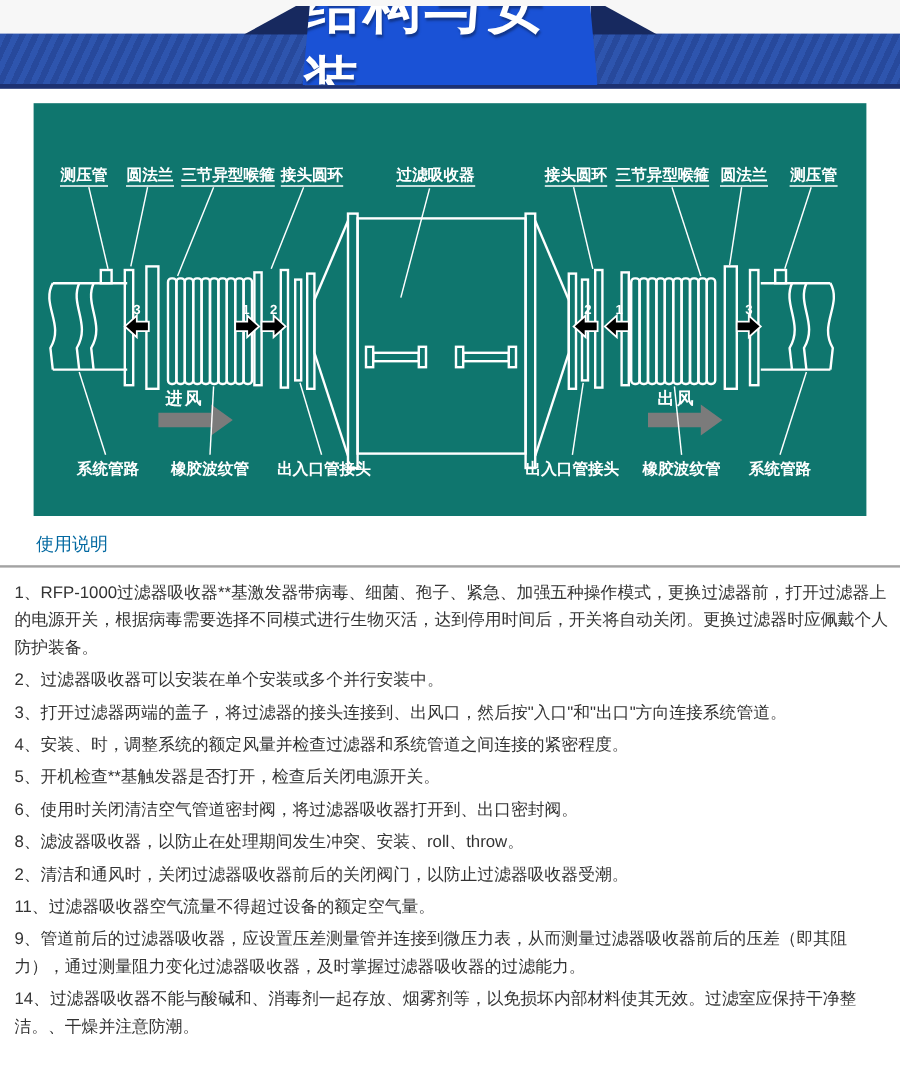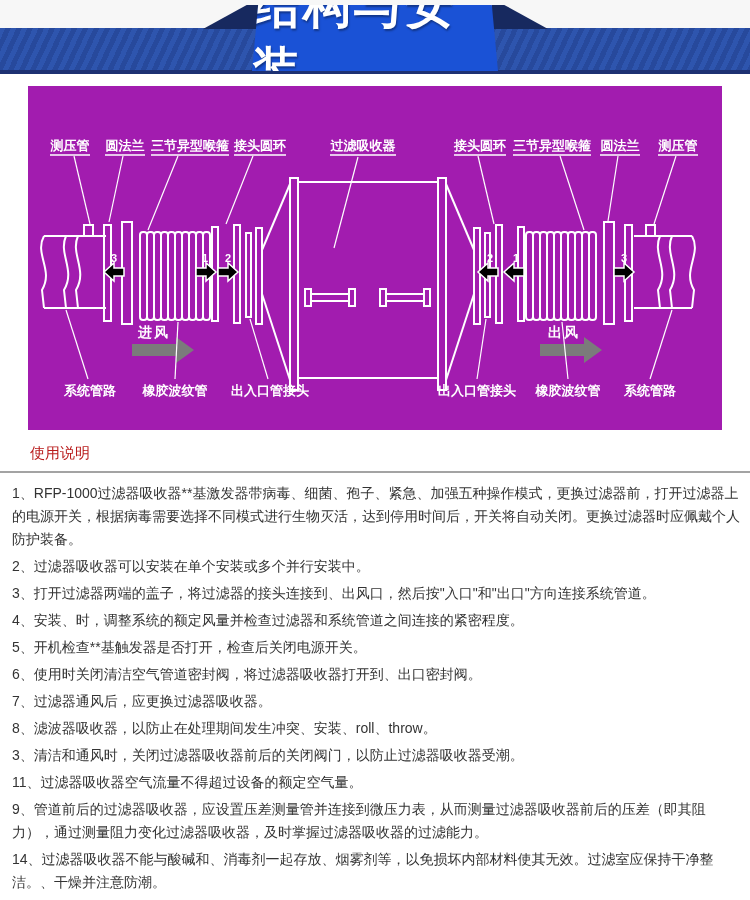--- a/index.html
+++ b/index.html
@@ -13,33 +13,33 @@
   .wedge{position:absolute;top:5px;width:56px;height:24px;background:#17295f;}
   .wedge-left{left:203px;clip-path:polygon(78% 0,100% 0,100% 100%,0 100%);}
   .wedge-right{left:492px;clip-path:polygon(0 0,22% 0,100% 100%,0 100%);}
   .title-plate{position:absolute;left:252px;top:5px;width:246px;height:66px;background:#1a52d6;
         clip-path:polygon(2.5% 0,97.5% 0,100% 100%,0 100%);
         display:flex;align-items:center;justify-content:center;}
   .title-plate span{color:#ffffff;font-size:48px;font-weight:bold;letter-spacing:3px;
         text-shadow:1px 2px 2px rgba(0,0,0,.35);}
 
   
-  .diagram-wrap{margin:12px auto 0;width:694px;height:344px;background:#a21caf;}
+  .diagram-wrap{margin:12px auto 0;width:694px;height:344px;background:#0f766e;}
   svg .lbl{fill:#fff;font-size:13px;font-weight:bold;}
   svg .num{fill:#fff;font-size:11px;font-weight:bold;}
   svg .flow{fill:#fff;font-size:14px;font-weight:bold;letter-spacing:2px;}
   svg .s{stroke:#fff;stroke-width:2;fill:none;}
   svg .thin{stroke:#fff;stroke-width:1.2;fill:none;}
   svg .ul{stroke:#fff;stroke-width:1.4;}
   svg .arrw{fill:#000;stroke:#fff;stroke-width:1.5;}
   svg .gray{fill:#7b7b7b;}
 
   
   .instructions{padding-top:14px;}
-  .instructions-title{margin:0 0 8px 30px;font-size:15px;color:#b91c1c;}
+  .instructions-title{margin:0 0 8px 30px;font-size:15px;color:#0369a1;}
   .divider{height:2px;background:#a3a3a3;margin:0;}
   .instructions-list{padding:5px 6px 0 8px;}
   .instructions-list p{margin:4px;font-size:14px;line-height:23px;color:#333;
         word-break:break-all;}
 </style>
 </head>
 <body>
 
 <div class="banner">
   <div class="band"></div>
@@ -230,20 +230,19 @@
 <div class="instructions">
   <div class="instructions-title">使用说明</div>
   <div class="divider"></div>
   <div class="instructions-list">
     <p>1、RFP-1000过滤器吸收器**基激发器带病毒、细菌、孢子、紧急、加强五种操作模式，更换过滤器前，打开过滤器上的电源开关，根据病毒需要选择不同模式进行生物灭活，达到停用时间后，开关将自动关闭。更换过滤器时应佩戴个人防护装备。</p>
     <p>2、过滤器吸收器可以安装在单个安装或多个并行安装中。</p>
     <p>3、打开过滤器两端的盖子，将过滤器的接头连接到、出风口，然后按"入口"和"出口"方向连接系统管道。</p>
     <p>4、安装、时，调整系统的额定风量并检查过滤器和系统管道之间连接的紧密程度。</p>
     <p>5、开机检查**基触发器是否打开，检查后关闭电源开关。</p>
     <p>6、使用时关闭清洁空气管道密封阀，将过滤器吸收器打开到、出口密封阀。</p>
-    <p>7、过滤器通风后，应更换过滤器吸收器。</p>
     <p>8、滤波器吸收器，以防止在处理期间发生冲突、安装、roll、throw。</p>
-    <p>3、清洁和通风时，关闭过滤器吸收器前后的关闭阀门，以防止过滤器吸收器受潮。</p>
+    <p>2、清洁和通风时，关闭过滤器吸收器前后的关闭阀门，以防止过滤器吸收器受潮。</p>
     <p>11、过滤器吸收器空气流量不得超过设备的额定空气量。</p>
     <p>9、管道前后的过滤器吸收器，应设置压差测量管并连接到微压力表，从而测量过滤器吸收器前后的压差（即其阻力），通过测量阻力变化过滤器吸收器，及时掌握过滤器吸收器的过滤能力。</p>
     <p>14、过滤器吸收器不能与酸碱和、消毒剂一起存放、烟雾剂等，以免损坏内部材料使其无效。过滤室应保持干净整洁。、干燥并注意防潮。</p>
   </div>
 </div>
 
 </body></html>

